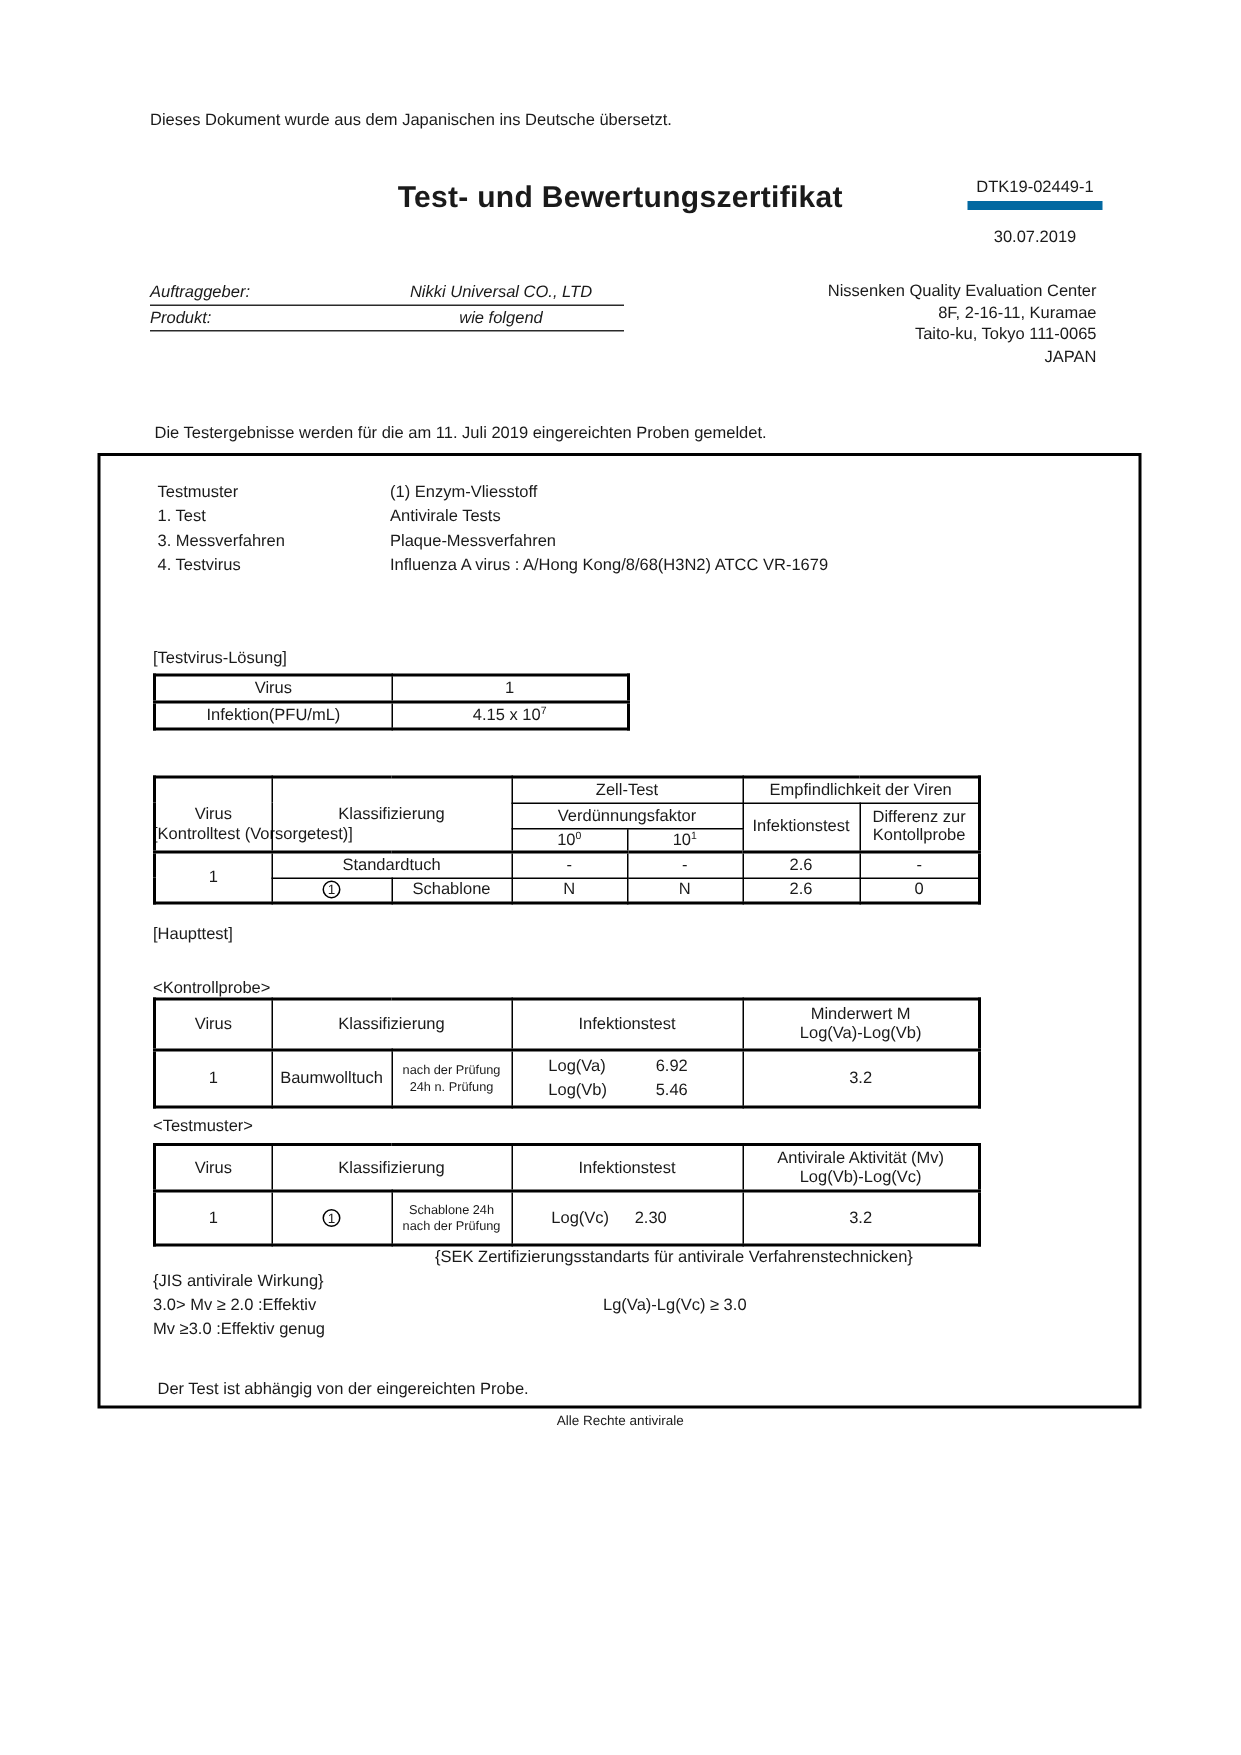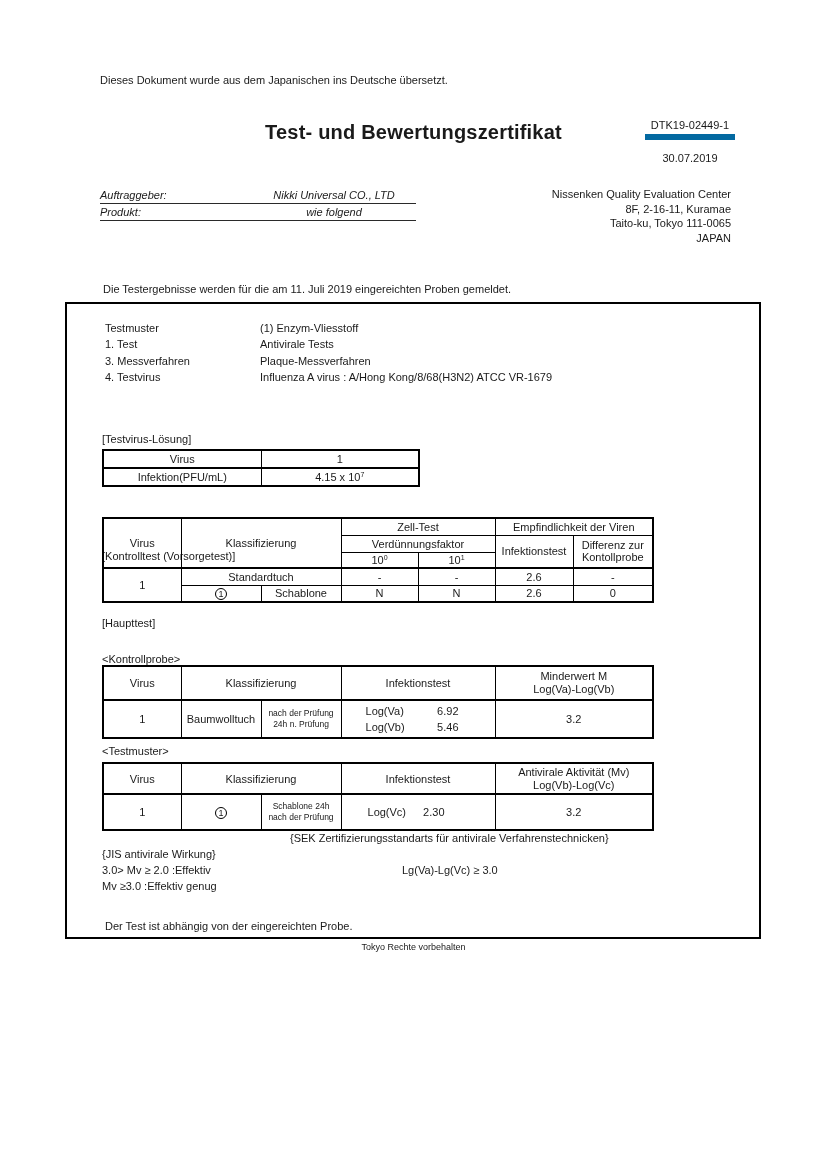--- a/index.html
+++ b/index.html
@@ -255,13 +255,13 @@
 
   <span class="abs" style="left:35px; top:544px;">{JIS antivirale Wirkung}</span>
   <span class="abs" style="left:223px; top:528px;">{SEK Zertifizierungsstandarts für antivirale Verfahrenstechnicken}</span>
   <span class="abs" style="left:35px; top:560px;">3.0&gt; Mv ≥ 2.0 :Effektiv</span>
   <span class="abs" style="left:335px; top:560px;">Lg(Va)-Lg(Vc) ≥ 3.0</span>
   <span class="abs" style="left:35px; top:576px;">Mv ≥3.0 :Effektiv genug</span>
 
   <div class="abs" style="left:38px; top:616px;">Der Test ist abhängig von der eingereichten Probe.</div>
 </div>
 
-<div class="abs footer-rights">Tokyo Rechte vorbehalten</div>
+<div class="abs footer-rights">Alle Rechte antivirale</div>
 
 </body></html>

